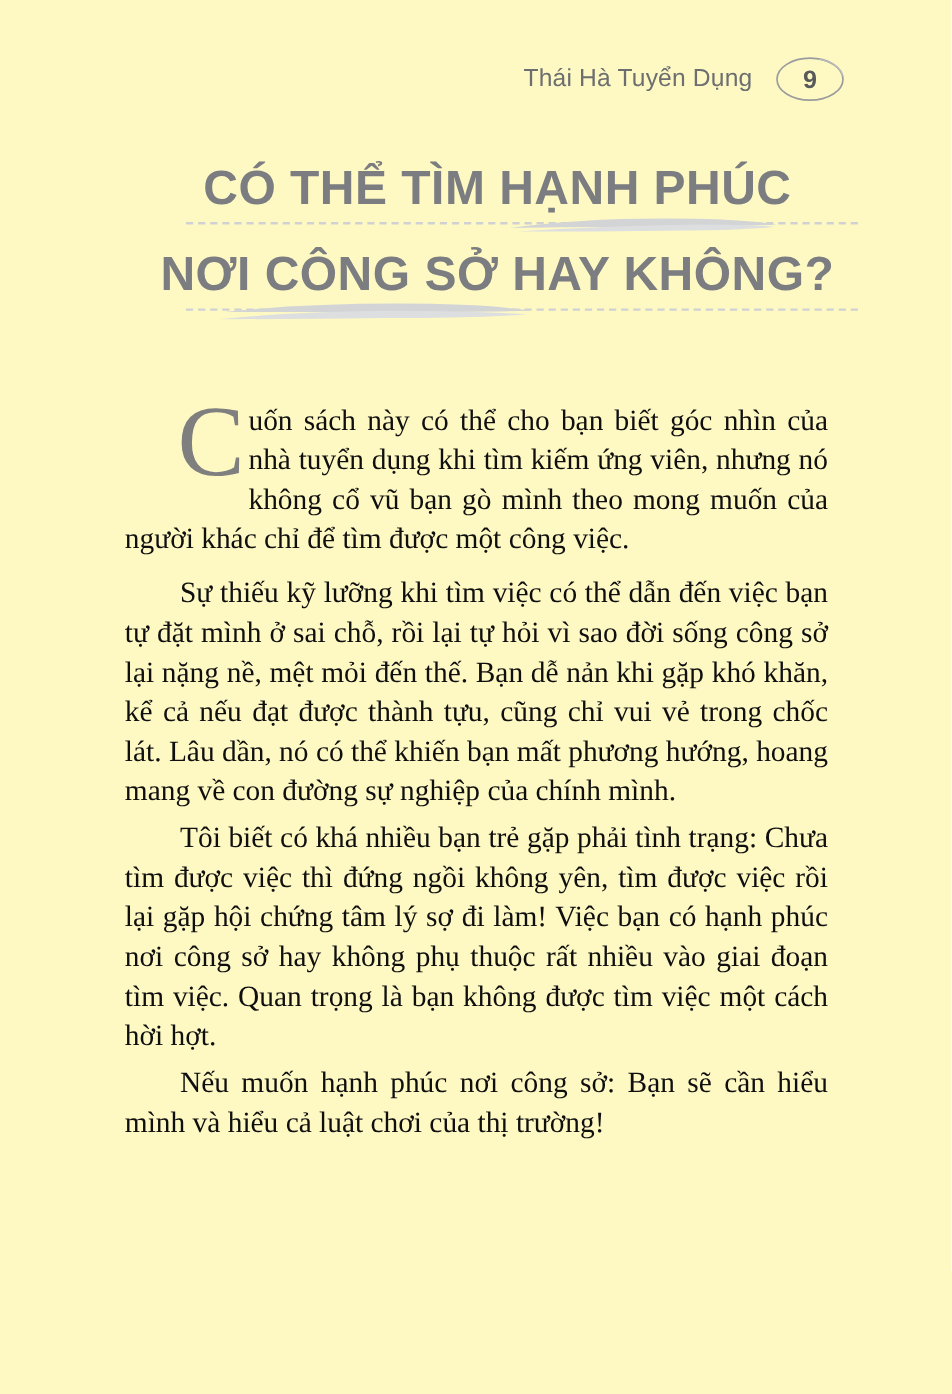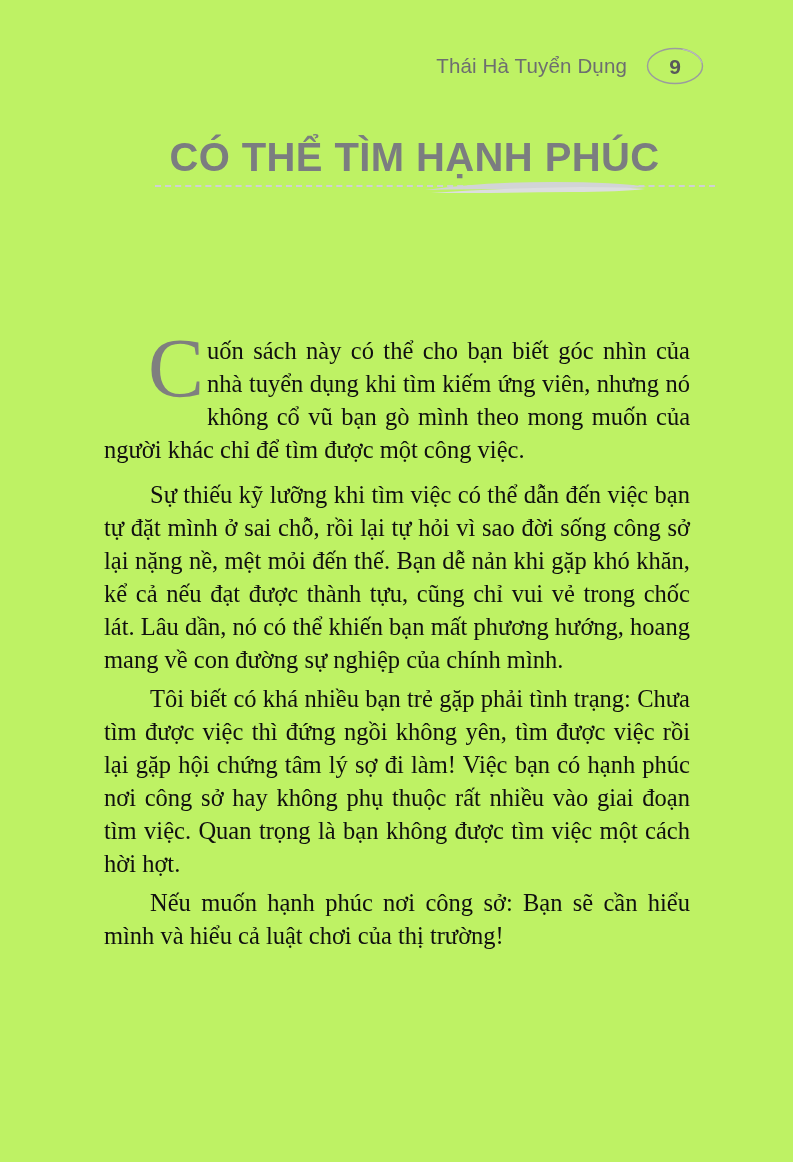--- a/index.html
+++ b/index.html
@@ -5,21 +5,21 @@
   html, body {
     margin: 0;
     padding: 0;
     background: #ffffff;
   }
 
   .page {
     position: relative;
     width: 793px;
     height: 1162px;
-    background: #bef264;
+    background: #fef9c3;
     overflow: hidden;
     box-sizing: border-box;
     font-family: "Liberation Serif", "DejaVu Serif", serif;
   }
 
   
   .running-header {
     position: absolute;
     top: 46px;
     right: 88px;
@@ -179,20 +179,28 @@
 
       <div class="title-row">
         <div class="dashed-rule"></div>
         <svg class="brush brush-one" viewBox="0 0 230 22" preserveAspectRatio="none" aria-hidden="true">
           <path d="M4 14 Q 60 6 132 6 Q 196 6 226 11 Q 196 13 130 13 Q 58 13 4 14 Z" fill="#d2d4d6"></path>
           <path d="M10 17 Q 80 12 160 11 Q 205 11 224 13 Q 200 16 150 16 Q 70 17 10 17 Z" fill="#dcdedf"></path>
         </svg>
         <div class="title-line">CÓ THỂ TÌM HẠNH PHÚC</div>
       </div>
 
+      <div class="title-row">
+        <div class="dashed-rule"></div>
+        <svg class="brush brush-two" viewBox="0 0 265 22" preserveAspectRatio="none" aria-hidden="true">
+          <path d="M6 12 Q 70 5 150 5 Q 225 5 260 11 Q 220 12 145 12 Q 66 12 6 12 Z" fill="#d2d4d6"></path>
+          <path d="M2 18 Q 60 12 140 11 Q 215 11 258 14 Q 215 17 138 17 Q 58 18 2 18 Z" fill="#dcdedf"></path>
+        </svg>
+        <div class="title-line">NƠI CÔNG SỞ HAY KHÔNG?</div>
+      </div>
 
     </div>
   </div>
 
   <div class="body-copy">
     <p class="para para-lead">Cuốn sách này có thể cho bạn biết góc nhìn của nhà tuyển dụng khi tìm kiếm ứng viên, nhưng nó không cổ vũ bạn gò mình theo mong muốn của người khác chỉ để tìm được một công việc.</p>
     <p class="para">Sự thiếu kỹ lưỡng khi tìm việc có thể dẫn đến việc bạn tự đặt mình ở sai chỗ, rồi lại tự hỏi vì sao đời sống công sở lại nặng nề, mệt mỏi đến thế. Bạn dễ nản khi gặp khó khăn, kể cả nếu đạt được thành tựu, cũng chỉ vui vẻ trong chốc lát. Lâu dần, nó có thể khiến bạn mất phương hướng, hoang mang về con đường sự nghiệp của chính mình.</p>
     <p class="para">Tôi biết có khá nhiều bạn trẻ gặp phải tình trạng: Chưa tìm được việc thì đứng ngồi không yên, tìm được việc rồi lại gặp hội chứng tâm lý sợ đi làm! Việc bạn có hạnh phúc nơi công sở hay không phụ thuộc rất nhiều vào giai đoạn tìm việc. Quan trọng là bạn không được tìm việc một cách hời hợt.</p>
     <p class="para">Nếu muốn hạnh phúc nơi công sở: Bạn sẽ cần hiểu mình và hiểu cả luật chơi của thị trường!</p>
   </div>

